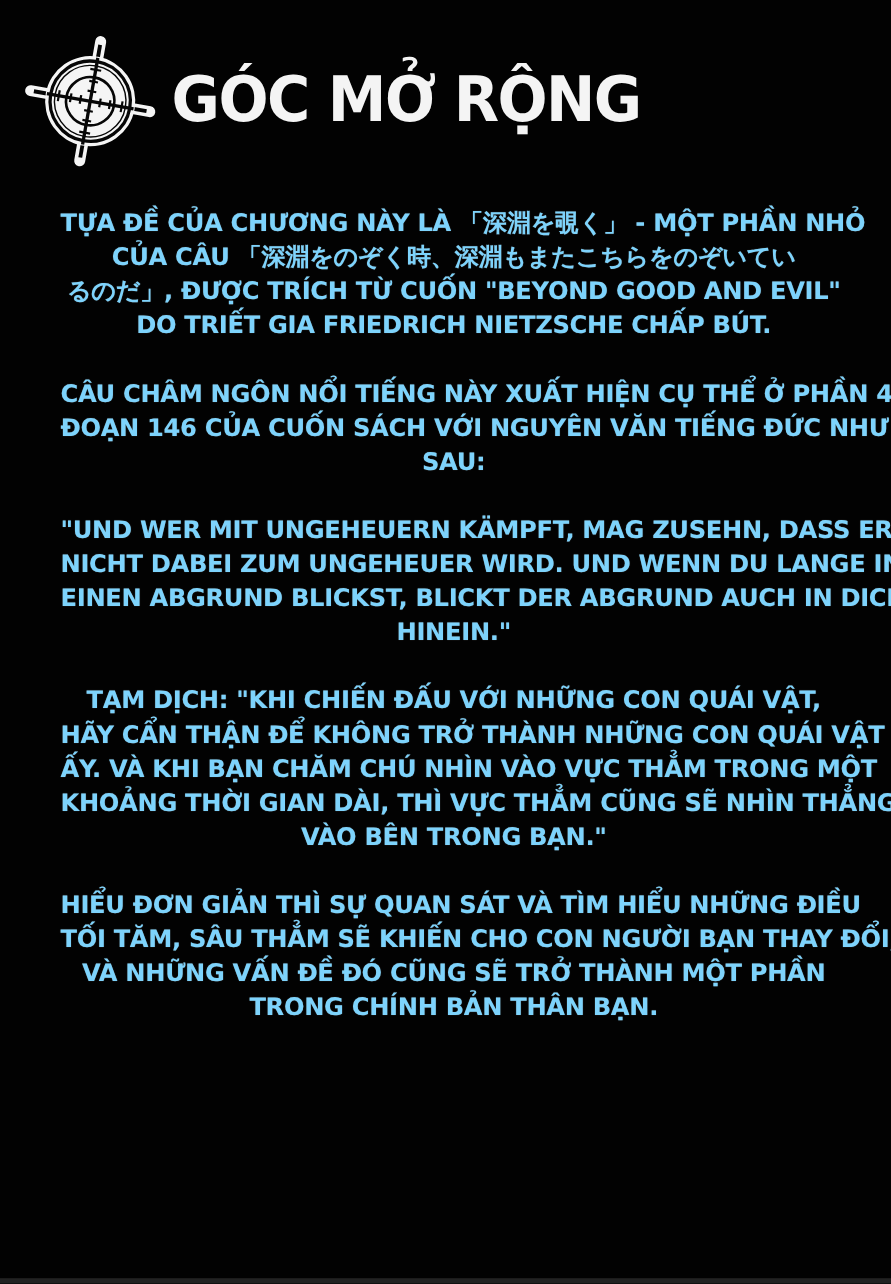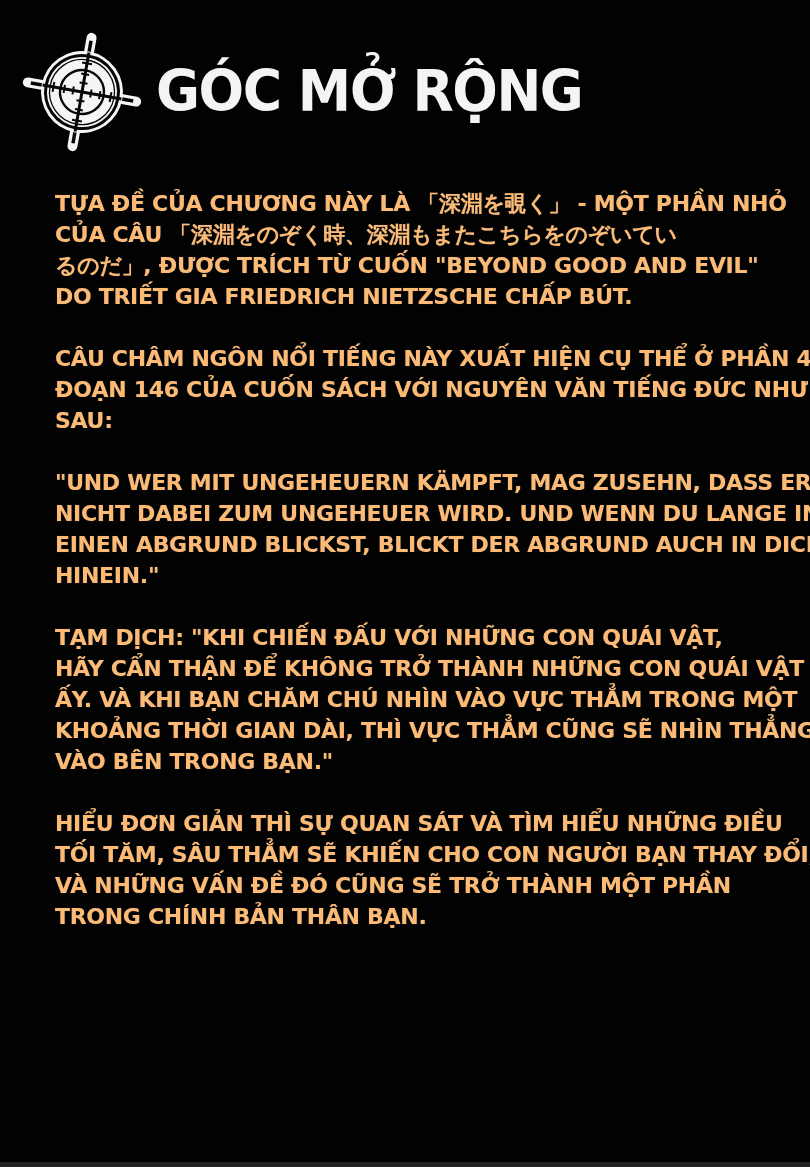--- a/index.html
+++ b/index.html
@@ -7,20 +7,21 @@
     width: 810px; height: 1167px;
     background: #000;
     font-family: "DejaVu Sans", "Liberation Sans", sans-serif;
   }
   .page {
     position: relative;
     width: 810px; height: 1167px;
     background: #020202;
     color: #fefefe;
     overflow: hidden;
+    text-align: center;
   }
   .header {
     display: flex;
     align-items: center;
     padding: 30px 0 0 22px;
     gap: 14px;
     height: 128px;
   }
   .scope-icon { flex: 0 0 auto; }
   .page-title {
@@ -36,21 +37,21 @@
   .content {
     padding: 30px 40px 0 55px;
   }
   .content p {
     margin: 0 0 31px 0;
     font-size: 22px;
     font-weight: bold;
     line-height: 31px;
     letter-spacing: -0.3px;
     white-space: pre;
-    color: #fdba74;
+    color: #7dd3fc;
     text-shadow: 0 0 1px rgba(255,255,255,0.35);
   }
   .bottom-strip {
     position: absolute;
     left: 0; bottom: 0;
     width: 810px; height: 5px;
     background: #222;
   }
 </style>
 </head>

